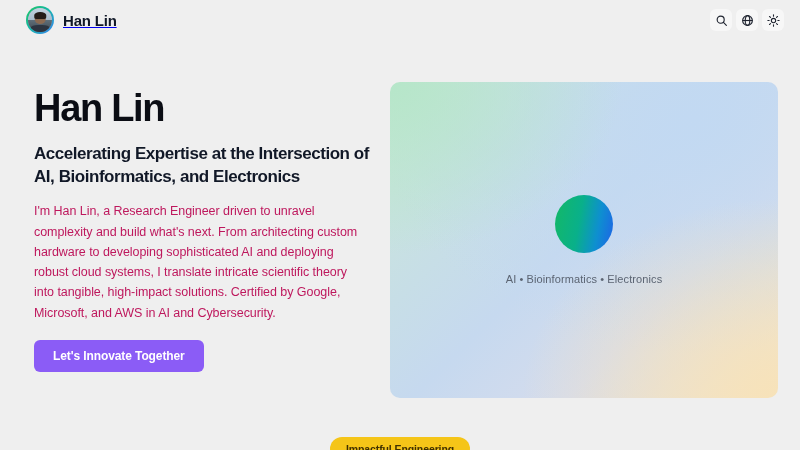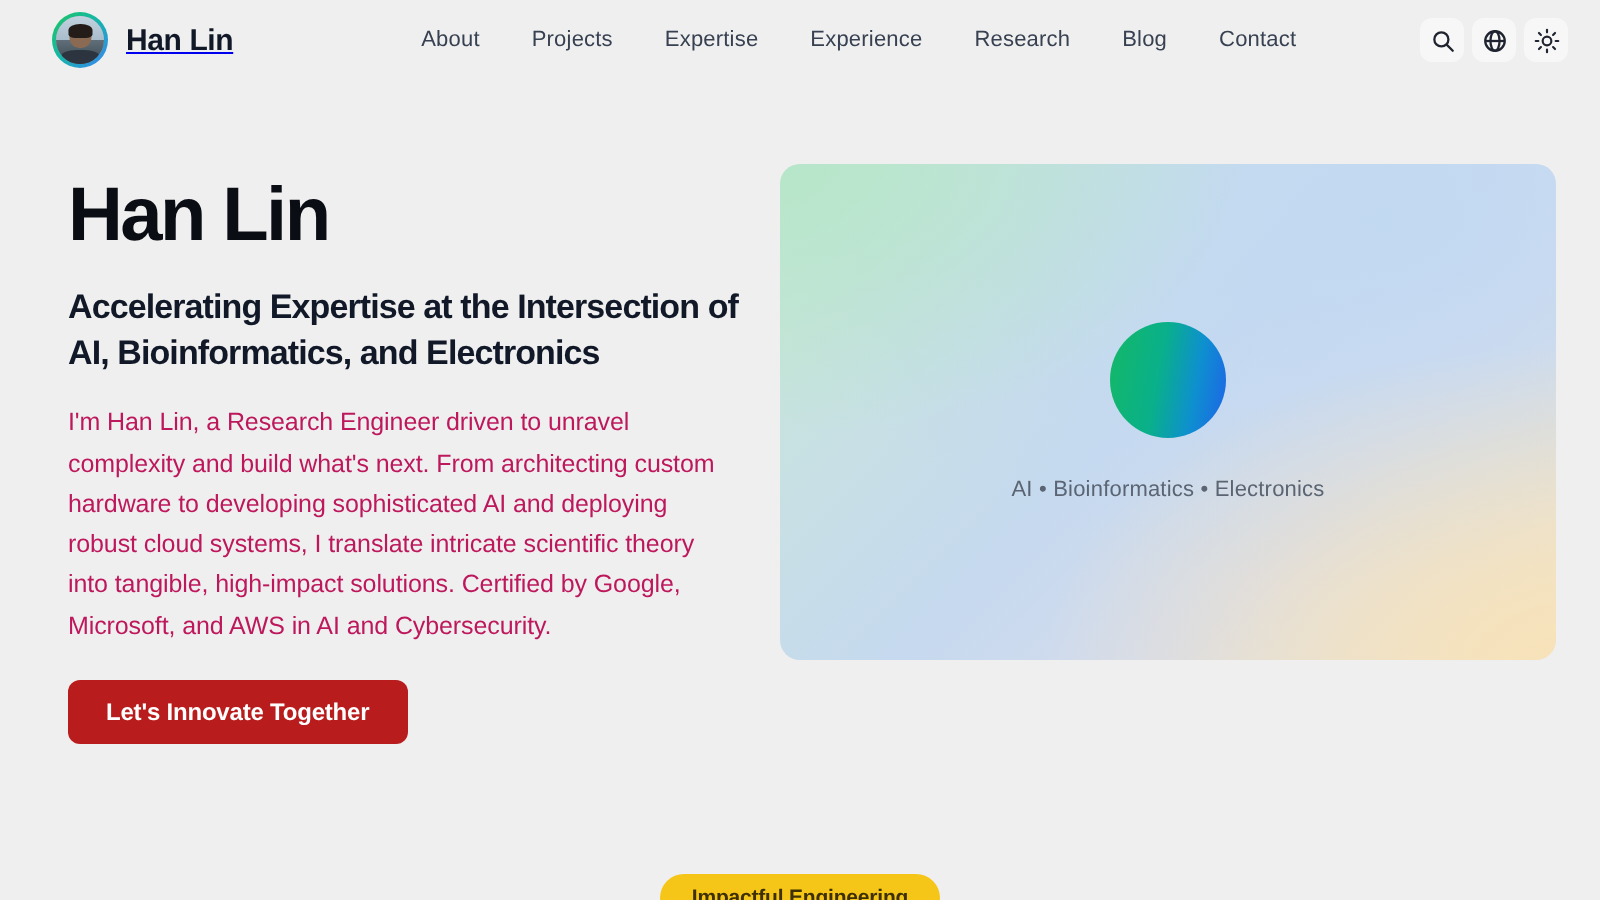--- a/index.html
+++ b/index.html
@@ -179,33 +179,33 @@
     color: #be185d;
     letter-spacing: -0.05px;
   }
 
   .cta-button {
     display: inline-block;
     margin-top: 17px;
     padding: 9px 19px;
     border: none;
     border-radius: 6px;
-    background: #b91c1c;
+    background: #8b5cf6;
     color: #ffffff;
     font-family: inherit;
     font-size: 12px;
     font-weight: 600;
     letter-spacing: -0.1px;
     cursor: pointer;
   }
 
   
   .hero-card {
     flex: 1 1 auto;
-    height: 248px;
+    height: 316px;
     border-radius: 10px;
     position: relative;
     overflow: hidden;
     background:
       radial-gradient(115% 105% at 0% 0%, #b6e6c9 0%, rgba(182,230,201,0) 52%),
       radial-gradient(120% 115% at 100% 100%, #f7e2b9 0%, rgba(247,226,185,0) 55%),
       radial-gradient(130% 120% at 78% 12%, #c2d9f2 0%, rgba(194,217,242,0) 62%),
       linear-gradient(135deg, #c9e8d6 0%, #c6d9ef 48%, #d5dced 70%, #f2e6ce 100%);
     display: flex;
     flex-direction: column;
@@ -260,29 +260,20 @@
         <span class="sky"></span>
         <span class="ground"></span>
         <span class="body"></span>
         <span class="head"></span>
         <span class="hair"></span>
       </span>
     </span>
     <span class="brand-name">Han Lin</span>
   </a>
 
-  <nav class="main-nav">
-    <a class="nav-link" href="#">About</a>
-    <a class="nav-link" href="#">Projects</a>
-    <a class="nav-link" href="#">Expertise</a>
-    <a class="nav-link" href="#">Experience</a>
-    <a class="nav-link" href="#">Research</a>
-    <a class="nav-link" href="#">Blog</a>
-    <a class="nav-link" href="#">Contact</a>
-  </nav>
 
   <div class="header-actions">
 
     <button class="icon-btn">
       <svg width="13" height="13" viewBox="0 0 24 24" fill="none" stroke="currentColor" stroke-width="2.1" stroke-linecap="round">
         <circle cx="10.5" cy="10.5" r="6.5"></circle>
         <line x1="15.6" y1="15.6" x2="21" y2="21"></line>
       </svg>
     </button>
 

